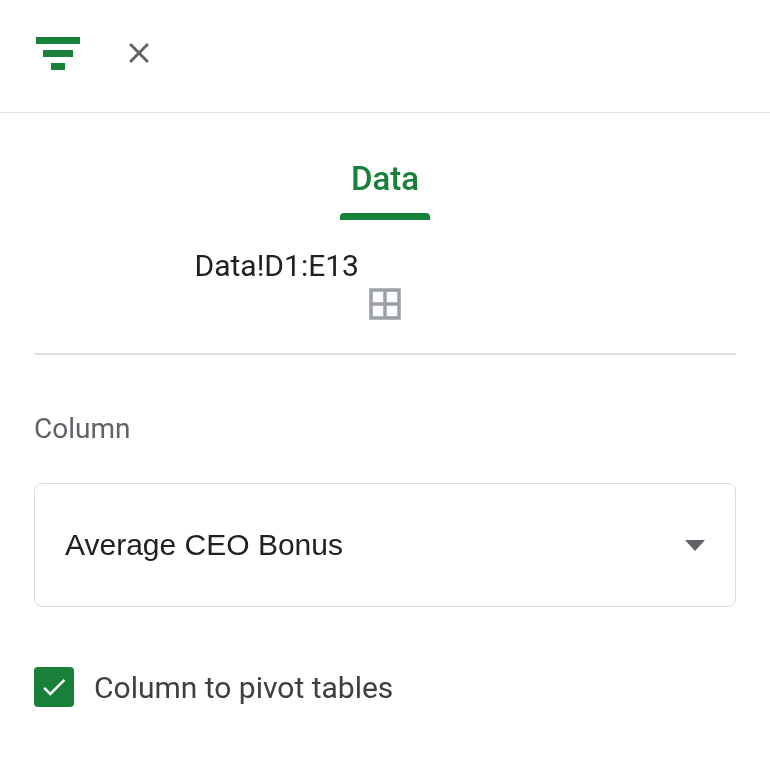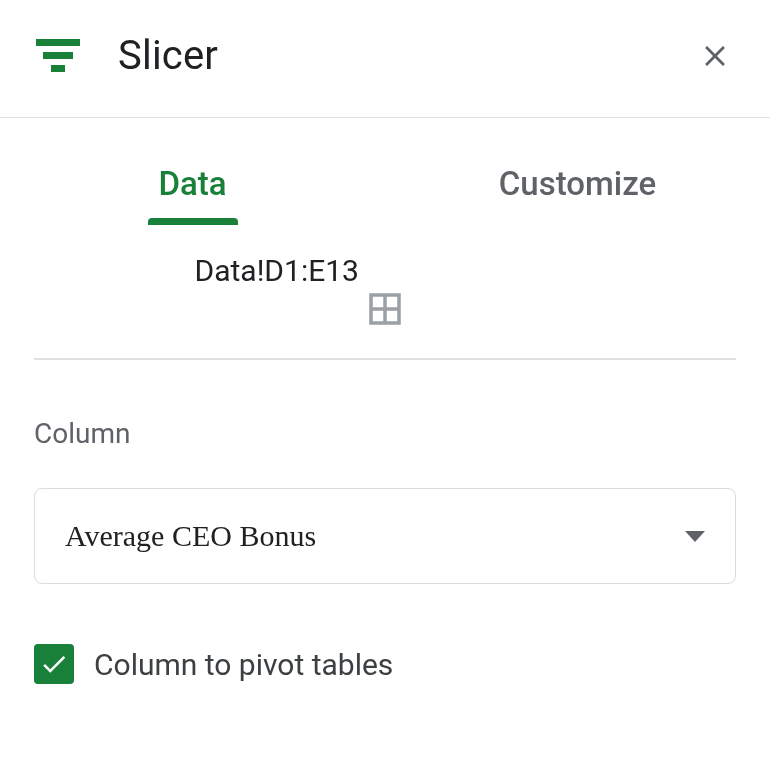--- a/index.html
+++ b/index.html
@@ -120,26 +120,26 @@
       padding: 0;
       display: flex;
       align-items: center;
     }
     .dropdown {
       display: flex;
       align-items: center;
       justify-content: space-between;
       border: 1.5px solid #dadce0;
       border-radius: 8px;
-      padding: 30px 30px;
+      padding: 44px 30px;
       margin-top: 14px;
       cursor: pointer;
       background: none;
       width: 100%;
-      font-family: Liberation Serif, serif;
+      font-family: Liberation Sans, sans-serif;
     }
     .dropdown-value {
       font-size: 30px;
       color: #202124;
       font-weight: 400;
     }
     .dropdown-arrow {
       width: 0;
       height: 0;
       border-left: 10px solid transparent;
@@ -171,31 +171,29 @@
   </style>
 </head>
 <body>
 
 <div class="header">
   <div class="slicer-icon">
     <div class="slicer-bar b1"></div>
     <div class="slicer-bar b2"></div>
     <div class="slicer-bar b3"></div>
   </div>
-  <div class="panel-title">Slicer</div>
   <button class="close-btn">
     <svg width="34" height="34" viewBox="0 0 24 24">
       <path d="M19 6.41L17.59 5 12 10.59 6.41 5 5 6.41 10.59 12 5 17.59 6.41 19 12 13.41 17.59 19 19 17.59 13.41 12z" fill="#5f6368"></path>
     </svg>
   </button>
 </div>
 
 <div class="tabs">
   <button class="tab active">Data</button>
-  <button class="tab">Customize</button>
 </div>
 
 <div class="content">
   <div class="range-row">
     <input class="range-value" value="Data!D1:E13" style="">
     <button class="grid-icon-btn">
       <svg width="42" height="42" viewBox="0 0 24 24">
         <path fill="#9aa0a6" d="M3 3h18v18H3V3zm2 2v6h6V5H5zm8 0v6h6V5h-6zM5 13v6h6v-6H5zm8 0v6h6v-6h-6z"></path>
       </svg>
     </button>

